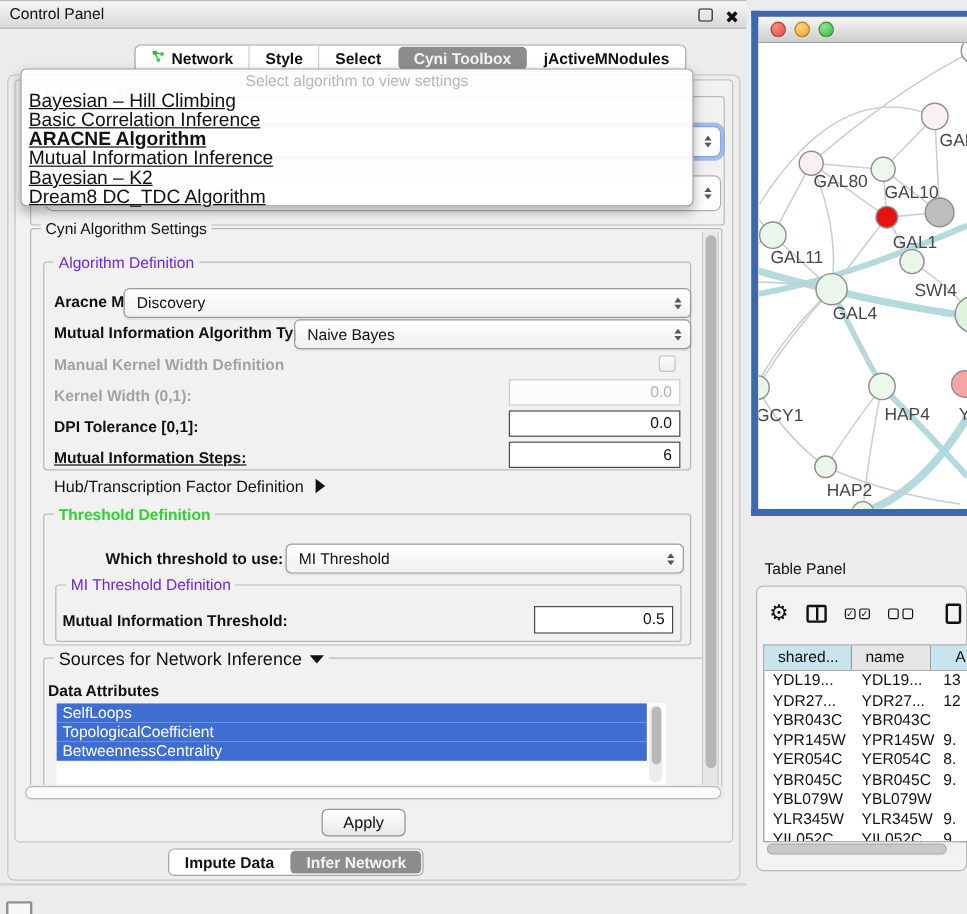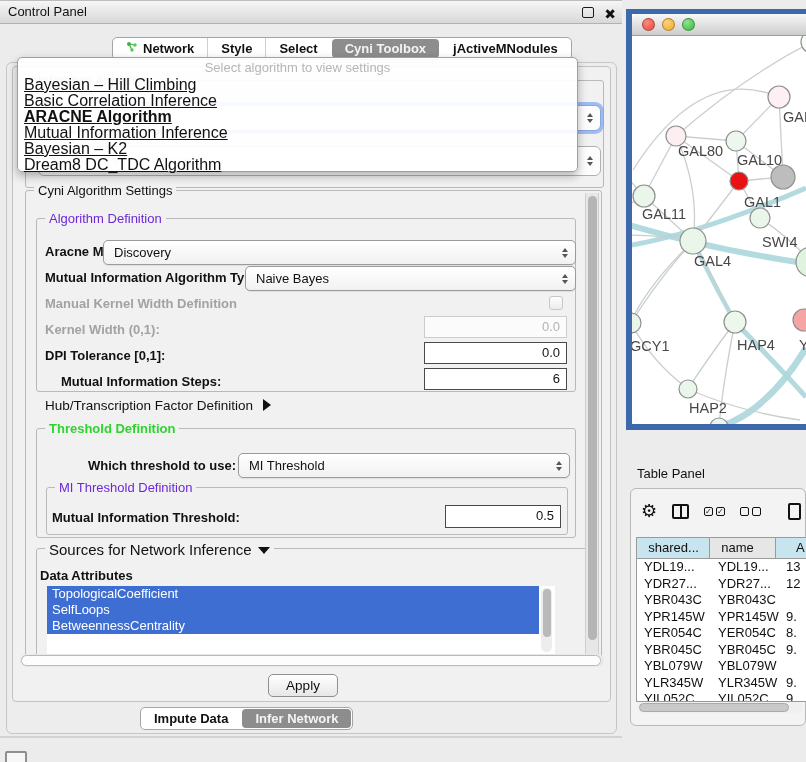--- a/index.html
+++ b/index.html
@@ -240,21 +240,21 @@
 
 <div class="lbl lbl-dis" style="left:45px; top:296px;">Manual Kernel Width Definition</div>
 <div class="checkbox" style="left:549px; top:296px;"></div>
 
 <div class="lbl lbl-dis" style="left:45px; top:322px;">Kernel Width (0,1):</div>
 <div class="field field-dis" style="left:424px; top:316px; width:143px; height:22px;">0.0</div>
 
 <div class="lbl" style="left:45px; top:348px;">DPI Tolerance [0,1]:</div>
 <div class="field" style="left:424px; top:342px; width:143px; height:22px;">0.0</div>
 
-<div class="lbl" style="left:61px; top:374px;">Mutual Information Steps:</div>
+<div class="lbl" style="left:45px; top:374px;text-decoration:underline;">Mutual Information Steps:</div>
 <div class="field" style="left:424px; top:368px; width:143px; height:22px;">6</div>
 
 <div class="abs" style="left:45px; top:398px; font-size:13.5px;">
   <span>Hub/Transcription Factor Definition</span>
   <span class="tri-right"></span>
 </div>
 
 <div class="abs groupbox" style="left:36px; top:428px; width:540px; height:110px;">
   <span class="gb-label gb-green">Threshold Definition</span>
 </div>
@@ -273,22 +273,22 @@
 <div class="lbl" style="left:52px; top:510px;">Mutual Information Threshold:</div>
 <div class="field" style="left:445px; top:505px; width:116px; height:23px;">0.5</div>
 
 <div class="abs groupbox" style="left:36px; top:548px; width:554px; height:114px;">
   <span class="gb-label" style="font-size:15px;">
     <span>Sources for Network Inference</span><span class="tri-dn-big"></span>
   </span>
 </div>
 <div class="lbl" style="left:40px; top:568px;">Data Attributes</div>
 <div id="attr-list">
+    <div class="attr-item">SelfLoops</div>
     <div class="attr-item">TopologicalCoefficient</div>
-    <div class="attr-item">SelfLoops</div>
     <div class="attr-item">BetweennessCentrality</div>
   </div>
 <div id="attr-vscroll">
   <div id="attr-vthumb"></div>
 </div>
 
 <div id="main-vscroll">
   <div id="main-vthumb"></div>
 </div>
 <div id="main-hscroll">

